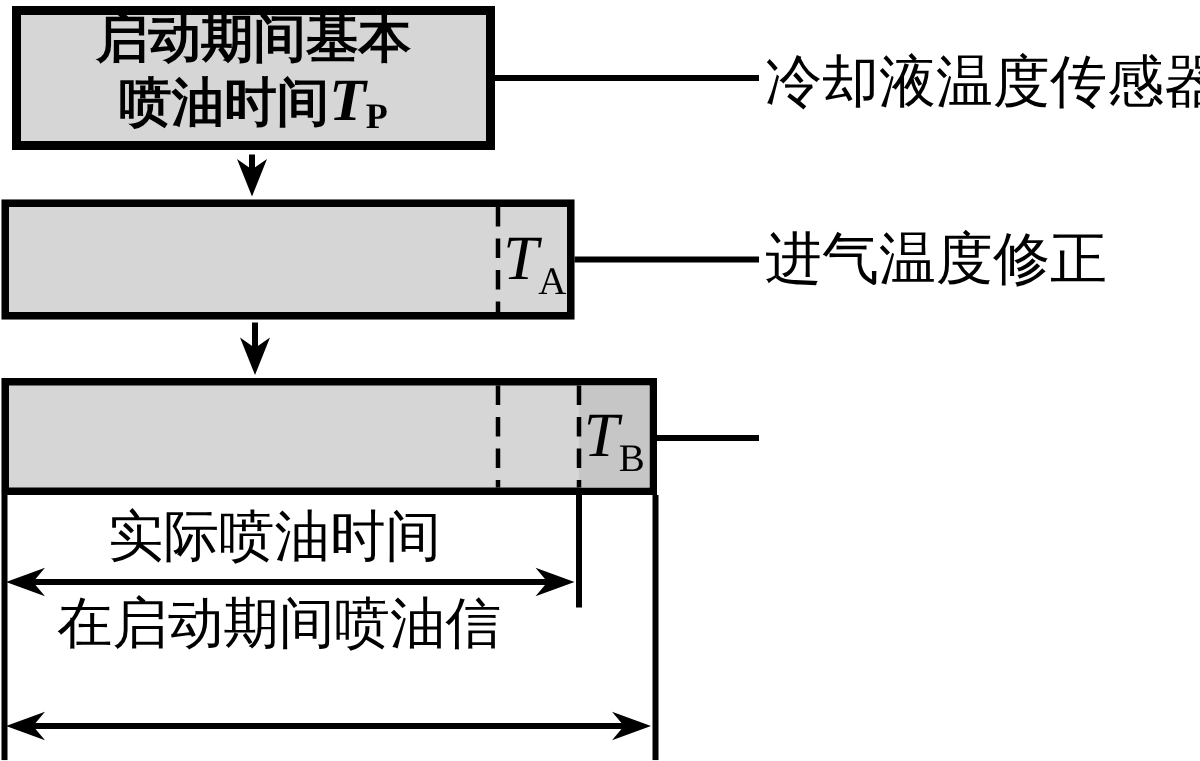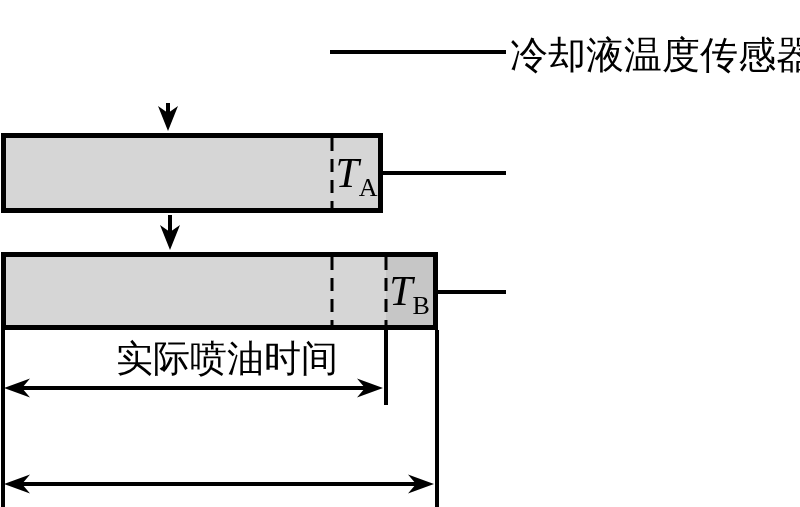--- a/index.html
+++ b/index.html
@@ -86,21 +86,20 @@
   .callout-coolant { top: 33px; }
   .callout-intake  { top: 151px; }
   .callout-voltage { top: 270px; }
 
   
   .anno {
     font-size: 37px;
     line-height: 40px;
     text-align: center;
     white-space: nowrap;
-    margin-left: 44px;
   }
   .anno-actual { left: 0; top: 339px; width: 366px; }
   .anno-duration { left: 0; top: 397px; width: 372px; }
 
   
   #overlay {
     position: absolute;
     left: 0; top: 0;
     pointer-events: none;
   }
@@ -108,38 +107,44 @@
   .w4 { stroke-width: 4px; }
   .w3 { stroke-width: 3px; }
   .dash { stroke-dasharray: 13 8; }
   .head { fill: #000; stroke: none; }
 </style>
 </head>
 <body>
 
 <div id="canvas">
 
+  <div class="abs start-box">
+    <span>启动期间基本</span>
+    <span><span>喷油时间</span><span class="sym sym-small">T</span><span class="sub-inline">P</span></span>
+  </div>
 
   <div class="abs bar bar-intake"></div>
   <div class="abs sym-box ta-symbol">
     <span class="sym">T</span>
       <span class="sub">A</span>
   </div>
 
   <div class="abs bar bar-voltage"></div>
   <div class="abs tb-section"></div>
   <div class="abs sym-box tb-symbol">
     <span class="sym">T</span>
       <span class="sub">B</span>
   </div>
 
   <div class="abs callout callout-coolant">冷却液温度传感器</div>
+  <div class="abs callout callout-intake">进气温度修正</div>
 
   <div class="abs anno anno-actual">实际喷油时间</div>
   <div class="abs anno anno-duration">
+    <div>在启动期间喷油信</div>
   </div>
 
   <svg id="overlay" width="800" height="507" viewBox="0 0 800 507">
 
     <line class="ln w3 dash" x1="332" y1="138" x2="332" y2="208"></line>
     <line class="ln w3 dash" x1="332" y1="257" x2="332" y2="325"></line>
     <line class="ln w3 dash" x1="386" y1="257" x2="386" y2="325"></line>
 
     <line class="ln w4" x1="330" y1="52" x2="506" y2="52"></line>
     <line class="ln w4" x1="383" y1="173" x2="506" y2="173"></line>

